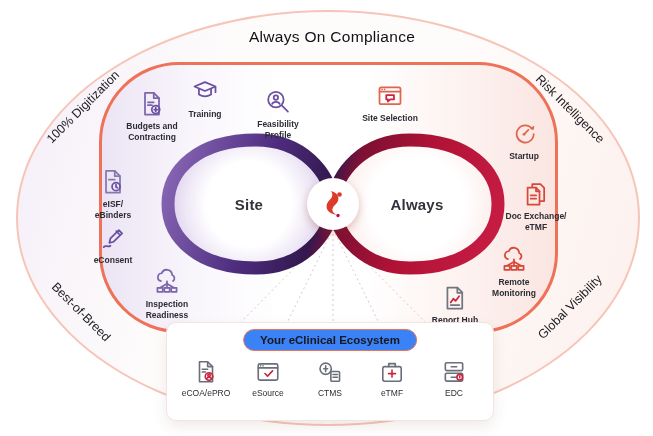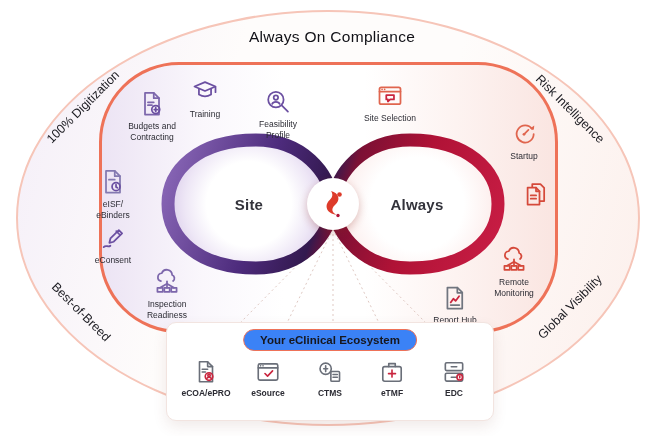--- a/index.html
+++ b/index.html
@@ -18,30 +18,30 @@
   .big-rect{position:absolute;left:99px;top:62px;width:459px;height:271px;box-sizing:border-box;
             border:3.5px solid var(--coral);border-radius:80px;
             background:linear-gradient(90deg,#ece4f4 0%,#faf7fc 22%,#ffffff 40%,#ffffff 58%,#fdf3f1 78%,#fae5e1 100%);}
   .overlay{position:absolute;left:0;top:0;}
   .loop-label{position:absolute;text-align:center;font-size:15px;font-weight:700;color:#33333b;letter-spacing:.2px;}
   .loop-label.site{left:209px;top:196px;width:80px;}
   .loop-label.sponsor{left:372px;top:196px;width:90px;}
   .logo{position:absolute;left:307px;top:178px;width:52px;height:52px;border-radius:50%;background:#fff;
         box-shadow:0 3px 8px rgba(140,40,30,.28);display:flex;align-items:center;justify-content:center;}
   .node{position:absolute;display:flex;flex-direction:column;align-items:center;gap:3px;text-align:center;}
-  .nlabel{font-size:8.5px;font-weight:400;color:#2c2c34;line-height:1.25;}
+  .nlabel{font-size:8.5px;font-weight:700;color:#2c2c34;line-height:1.25;}
   .ic{fill:none;stroke:currentColor;stroke-width:1.5;stroke-linecap:round;stroke-linejoin:round;}
   .card{position:absolute;left:166px;top:322px;width:326px;height:97px;background:#fff;
         border:1px solid #f2e4e0;border-radius:10px;box-shadow:0 6px 14px rgba(120,60,50,.10);}
   .pill{position:absolute;top:6px;left:50%;transform:translateX(-50%);white-space:nowrap;background:#3b82f6;
         border:1.5px solid var(--coral);border-radius:20px;padding:4px 16px;font-size:11.5px;
         font-weight:700;color:#17171d;}
   .eco-row{position:absolute;left:8px;right:8px;top:36px;display:flex;justify-content:space-around;}
   .eco{display:flex;flex-direction:column;align-items:center;gap:3px;width:62px;}
-  .eco .nlabel{font-weight:700;}
+  .eco .nlabel{font-weight:400;}
 </style>
 </head>
 <body>
 
 <svg width="0" height="0" style="position:absolute">
   <defs>
     <g id="s-doc-coin">
       <path d="M6 2.5h7.5L18 7v14H6z"></path>
         <path d="M13.5 2.5V7H18"></path>
       <path d="M8.5 10.5h5M8.5 13h3.5"></path>
@@ -241,20 +241,21 @@
   <div class="node" style="left:496px;top:120px;width:56px">
     <svg class="ic" width="28" height="28" viewBox="0 0 24 24" style="color:var(--icon-red-soft)">
         <use href="#s-launch"></use>
       </svg>
     <div class="nlabel">Startup</div>
   </div>
   <div class="node" style="left:499px;top:180px;width:74px">
     <svg class="ic" width="28" height="28" viewBox="0 0 24 24" style="color:var(--icon-red)">
         <use href="#s-docs"></use>
       </svg>
+    <div class="nlabel">Doc Exchange/ eTMF</div>
   </div>
   <div class="node" style="left:481px;top:246px;width:66px">
     <svg class="ic" width="28" height="28" viewBox="0 0 24 24" style="color:var(--icon-red)">
         <use href="#s-cloud-net"></use>
       </svg>
     <div class="nlabel">Remote Monitoring</div>
   </div>
   <div class="node" style="left:422px;top:284px;width:66px">
     <svg class="ic" width="28" height="28" viewBox="0 0 24 24" style="color:#70757f;--acc:var(--accent-red)">
         <use href="#s-report"></use>

